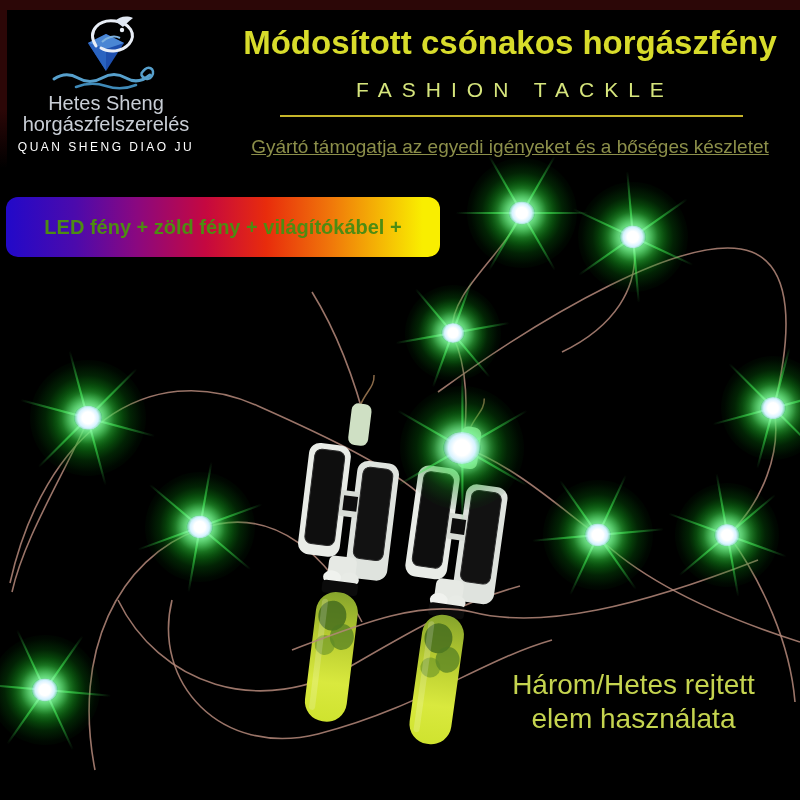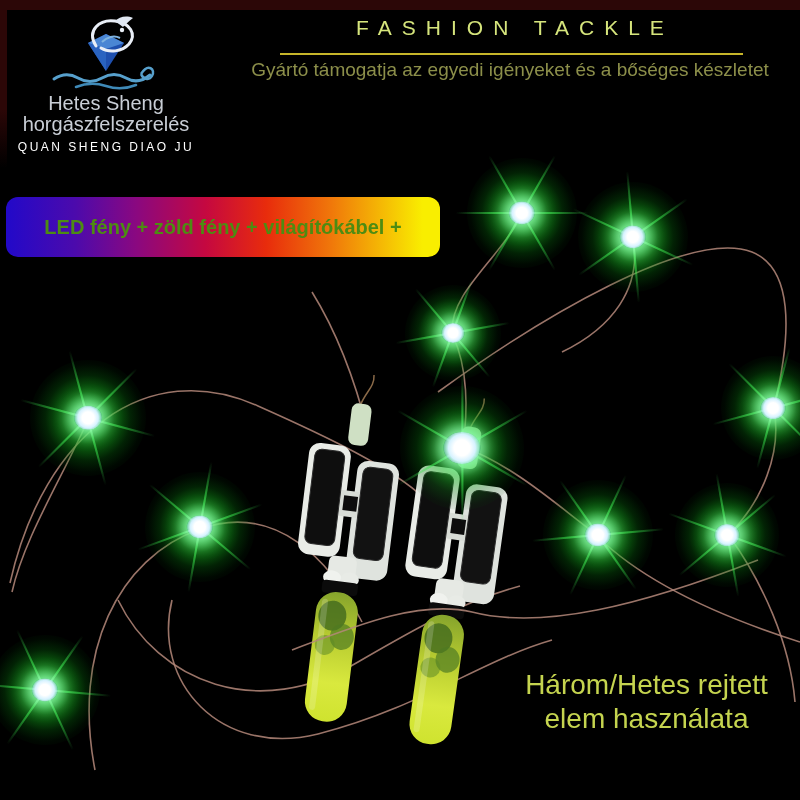--- a/index.html
+++ b/index.html
@@ -14,21 +14,21 @@
   
   .logo{position:absolute;left:10px;top:16px;width:192px;text-align:center;}
   .logo-icon{display:block;margin:0 auto;}
   .logo-name{color:#c9ced6;font-size:20px;line-height:19px;margin-top:2px;}
   .logo-sub{color:#ffffff;font-size:12px;letter-spacing:2.5px;margin-top:6px;font-weight:normal;}
   
   .titles{position:absolute;left:225px;right:5px;top:0;text-align:center;}
   .main-title{margin-top:24px;font-size:33px;font-weight:bold;color:#d8dc2b;letter-spacing:0px;}
   .brand-row{margin-top:16px;font-size:21px;color:#d6e57c;letter-spacing:10px;text-indent:10px;}
   .divider{height:2px;background:#c6b52a;margin:13px 52px 0 55px;}
-  .tagline{margin-top:4px;font-size:19px;color:#8c8f4a;}
+  .tagline{margin-top:19px;font-size:19px;color:#8c8f4a;text-decoration:underline;}
   
   .banner{
     position:absolute;left:6px;top:197px;width:434px;height:60px;border-radius:12px;
     background:linear-gradient(90deg,#2209c9 0%,#4c0aac 16%,#8a0880 30%,#c50840 46%,
                #e82c0c 60%,#f0780a 75%,#f9ee00 96%);
     display:flex;flex-direction:column;justify-content:center;text-align:center;
   }
   .banner-line{color:#4d8c12;font-size:20px;font-weight:bold;line-height:25px;}
   
   .scene-svg{position:absolute;left:0;top:0;}
@@ -38,21 +38,21 @@
       rgba(22,185,30,0.55) 32%,rgba(8,125,16,0.28) 52%,rgba(0,72,8,0.12) 66%,rgba(0,0,0,0) 77%);}
   .led .core{position:absolute;left:50%;top:50%;width:24%;height:21%;
     transform:translate(-50%,-50%);border-radius:50%;
     background:radial-gradient(circle,#ffffff 0 32%,#d6f2ff 55%,rgba(140,220,255,0.35) 80%,rgba(140,220,255,0));
     box-shadow:0 0 16px 5px rgba(170,255,205,0.85);}
   .led.bright .core{width:30%;height:26%;}
   .led .ray{position:absolute;left:50%;top:50%;width:120%;height:2px;margin-left:-60%;margin-top:-1px;
     background:linear-gradient(90deg,rgba(0,0,0,0),rgba(60,230,80,0.45) 35%,
       rgba(155,255,165,0.65) 50%,rgba(60,230,80,0.45) 65%,rgba(0,0,0,0));}
   
-  .note{position:absolute;left:504px;top:668px;width:285px;text-align:center;}
+  .note{position:absolute;left:491px;top:668px;width:285px;text-align:center;}
   .note-line{color:#c5d44f;font-size:28px;line-height:34px;}
 </style>
 </head>
 <body>
 
 <div class="canvas">
   <div class="top-border"></div>
   <div class="left-border"></div>
 
   <div class="logo">
@@ -67,20 +67,21 @@
       <path d="M18,63 Q30,55 42,62 T66,62 T90,62 T114,59" fill="none" stroke="#57a0cc" stroke-width="3" stroke-linecap="round"></path>
       <path d="M40,71 Q55,65 70,70 T100,69" fill="none" stroke="#3f8ab8" stroke-width="2.5" stroke-linecap="round"></path>
       <path d="M105,58 c7,-11 15,-5 11,2 c-3,5 -9,3 -11,-2" fill="none" stroke="#57a0cc" stroke-width="2.5"></path>
     </svg>
     <div class="logo-name">Hetes Sheng</div>
     <div class="logo-name">horgászfelszerelés</div>
     <div class="logo-sub">QUAN SHENG DIAO JU</div>
   </div>
 
   <div class="titles">
+    <div class="main-title">Módosított csónakos horgászfény</div>
     <div class="brand-row">FASHION TACKLE</div>
     <div class="divider"></div>
     <div class="tagline">Gyártó támogatja az egyedi igényeket és a bőséges készletet</div>
   </div>
 
   <div class="banner">
     <div class="banner-line">LED fény + zöld fény + világítókábel +</div>
   </div>
 
   <svg class="scene-svg" width="800" height="800" viewBox="0 0 800 800">

